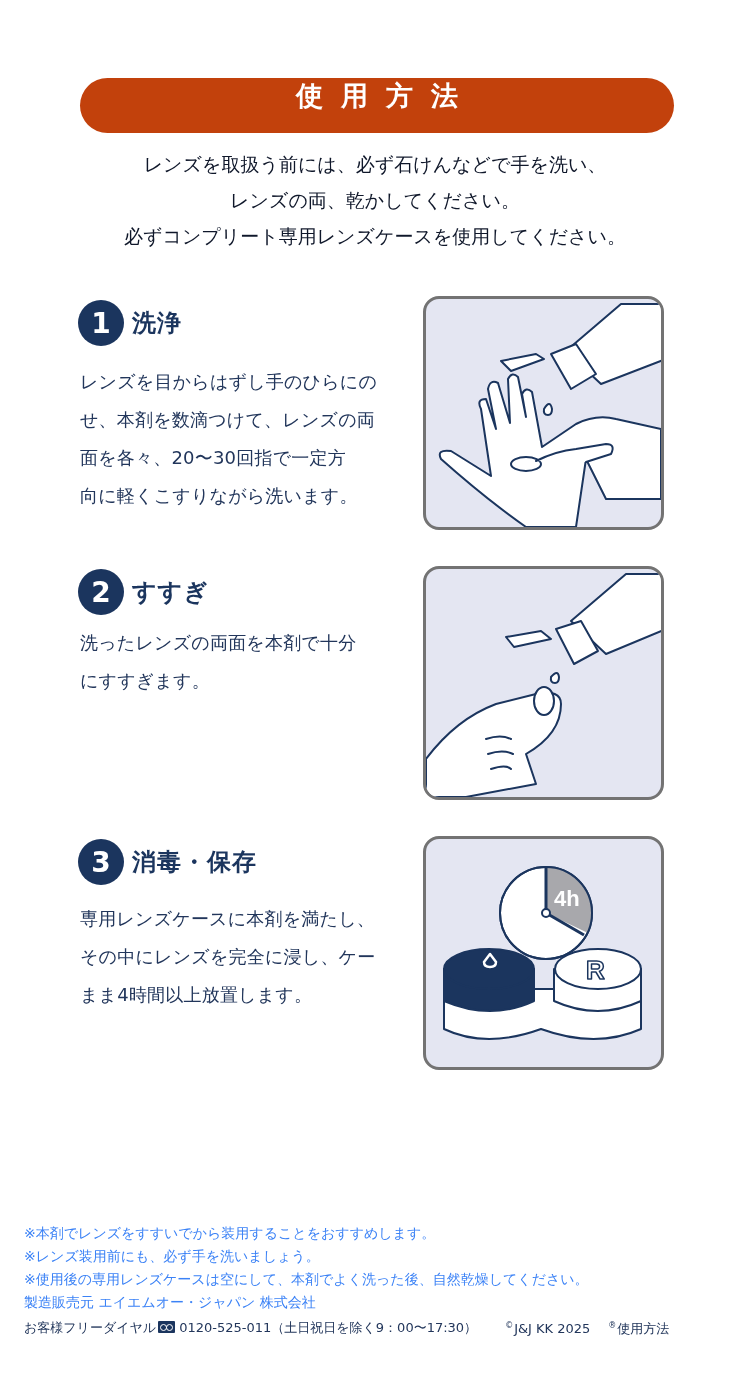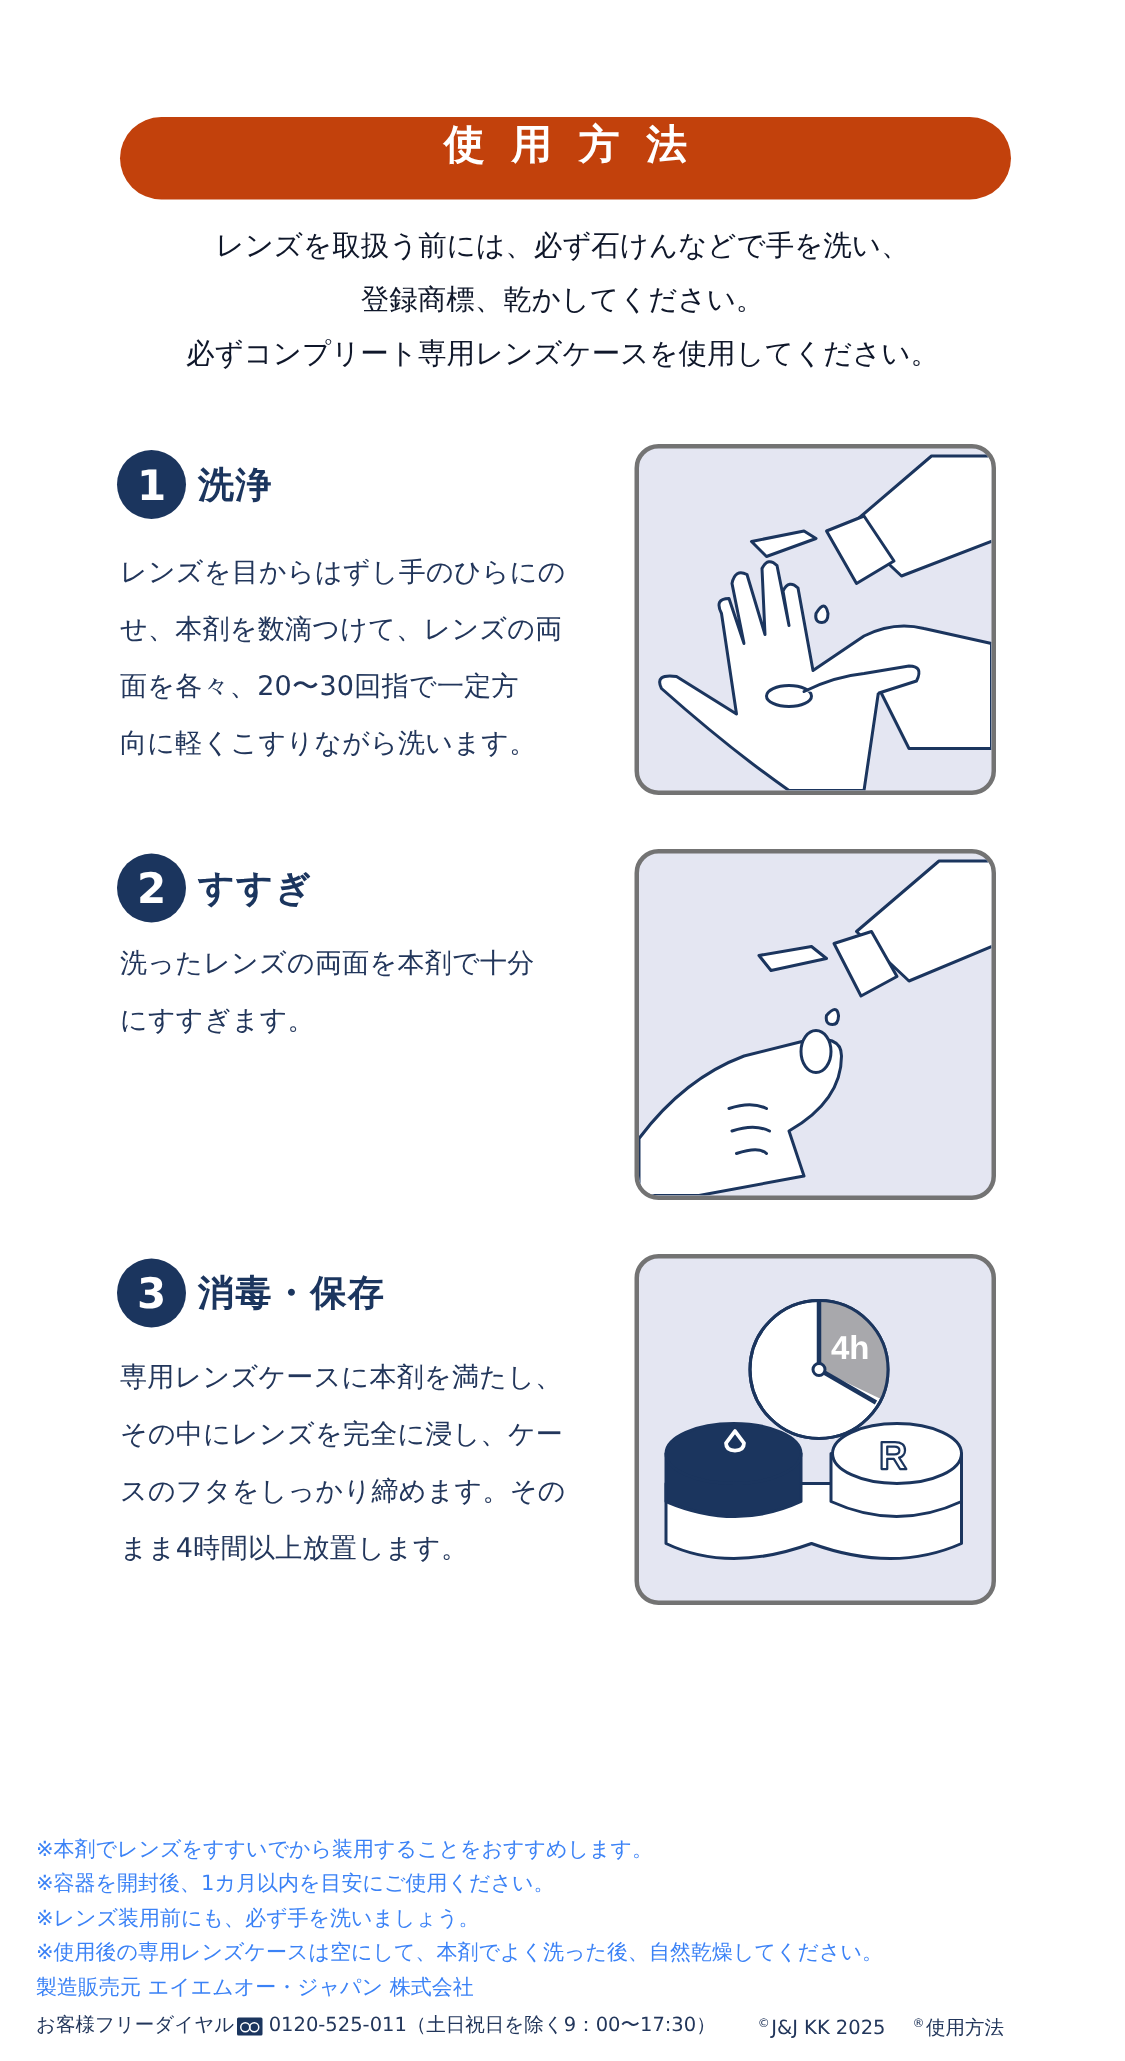--- a/index.html
+++ b/index.html
@@ -45,21 +45,21 @@
 </style>
 </head>
 <body>
 
 <div class="banner">
   <span class="banner-title">使用方法</span>
 </div>
 
 <div class="intro">
   <div class="intro-line">レンズを取扱う前には、必ず石けんなどで手を洗い、</div>
-  <div class="intro-line">登録商標、乾かしてください。</div>
+  <div class="intro-line">レンズの両、乾かしてください。</div>
   <div class="intro-line">必ずコンプリート専用レンズケースを使用してください。</div>
 </div>
 
 <div class="step-head" style="top:300px;">
   <div class="step-num">1</div>
   <div class="step-title">洗浄</div>
 </div>
 <div class="step-body" style="top:363px;">
   <div class="step-line">レンズを目からはずし手のひらにの</div>
   <div class="step-line">せ、本剤を数滴つけて、レンズの両</div>
@@ -102,21 +102,20 @@
   </svg>
 </div>
 
 <div class="step-head" style="top:839px;">
   <div class="step-num">3</div>
   <div class="step-title">消毒・保存</div>
 </div>
 <div class="step-body" style="top:900px;">
   <div class="step-line">専用レンズケースに本剤を満たし、</div>
   <div class="step-line">その中にレンズを完全に浸し、ケー</div>
-  <div class="step-line">スのフタをしっかり締めます。その</div>
   <div class="step-line">まま4時間以上放置します。</div>
 </div>
 <div class="illus" style="top:836px;">
   <svg width="235" height="228" viewBox="0 0 235 228">
     <g stroke="#1b355e" stroke-width="2" stroke-linejoin="round">
       <circle cx="120" cy="74" r="46" fill="#fff"></circle>
       <path d="M120 74 L120 28 A46 46 0 0 1 162 94 Z" fill="#a8a8ac" stroke="none"></path>
       <circle cx="120" cy="74" r="46" fill="none"></circle>
       <line x1="120" y1="74" x2="120" y2="28" stroke-width="3"></line>
       <line x1="120" y1="74" x2="158" y2="96" stroke-width="3"></line>
@@ -128,21 +127,20 @@
       <path d="M58 123 l6 -8 l6 8 q0 5 -6 5 q-6 0 -6 -5z" fill="none" stroke="#fff" stroke-width="2.5"></path>
       <path d="M128 130 L128 162 Q172 182 215 162 L215 130 Z" fill="#fff"></path>
       <ellipse cx="172" cy="130" rx="43" ry="20" fill="#fff"></ellipse>
       <text x="160" y="140" font-family="Liberation Sans, sans-serif" font-weight="bold" font-size="26" fill="#fff" stroke="#1b355e" stroke-width="1.5">R</text>
     </g>
   </svg>
 </div>
 
 <div class="notes">
   <div class="note-line">※本剤でレンズをすすいでから装用することをおすすめします。</div>
-  <div class="note-line">※容器を開封後、1カ月以内を目安にご使用ください。</div>
   <div class="note-line">※レンズ装用前にも、必ず手を洗いましょう。</div>
   <div class="note-line">※使用後の専用レンズケースは空にして、本剤でよく洗った後、自然乾燥してください。</div>
   <div class="note-line">製造販売元 エイエムオー・ジャパン 株式会社</div>
   <div class="footer-row">
     <span>お客様フリーダイヤル</span>
     <span class="fd-icon"></span>
     <span>0120-525-011（土日祝日を除く9：00〜17:30）</span>
     <span class="copyright"><span class="sup">©</span><span>J&amp;J KK 2025</span></span>
     <span class="trademark"><span class="sup">®</span><span>使用方法</span></span>
   </div>

